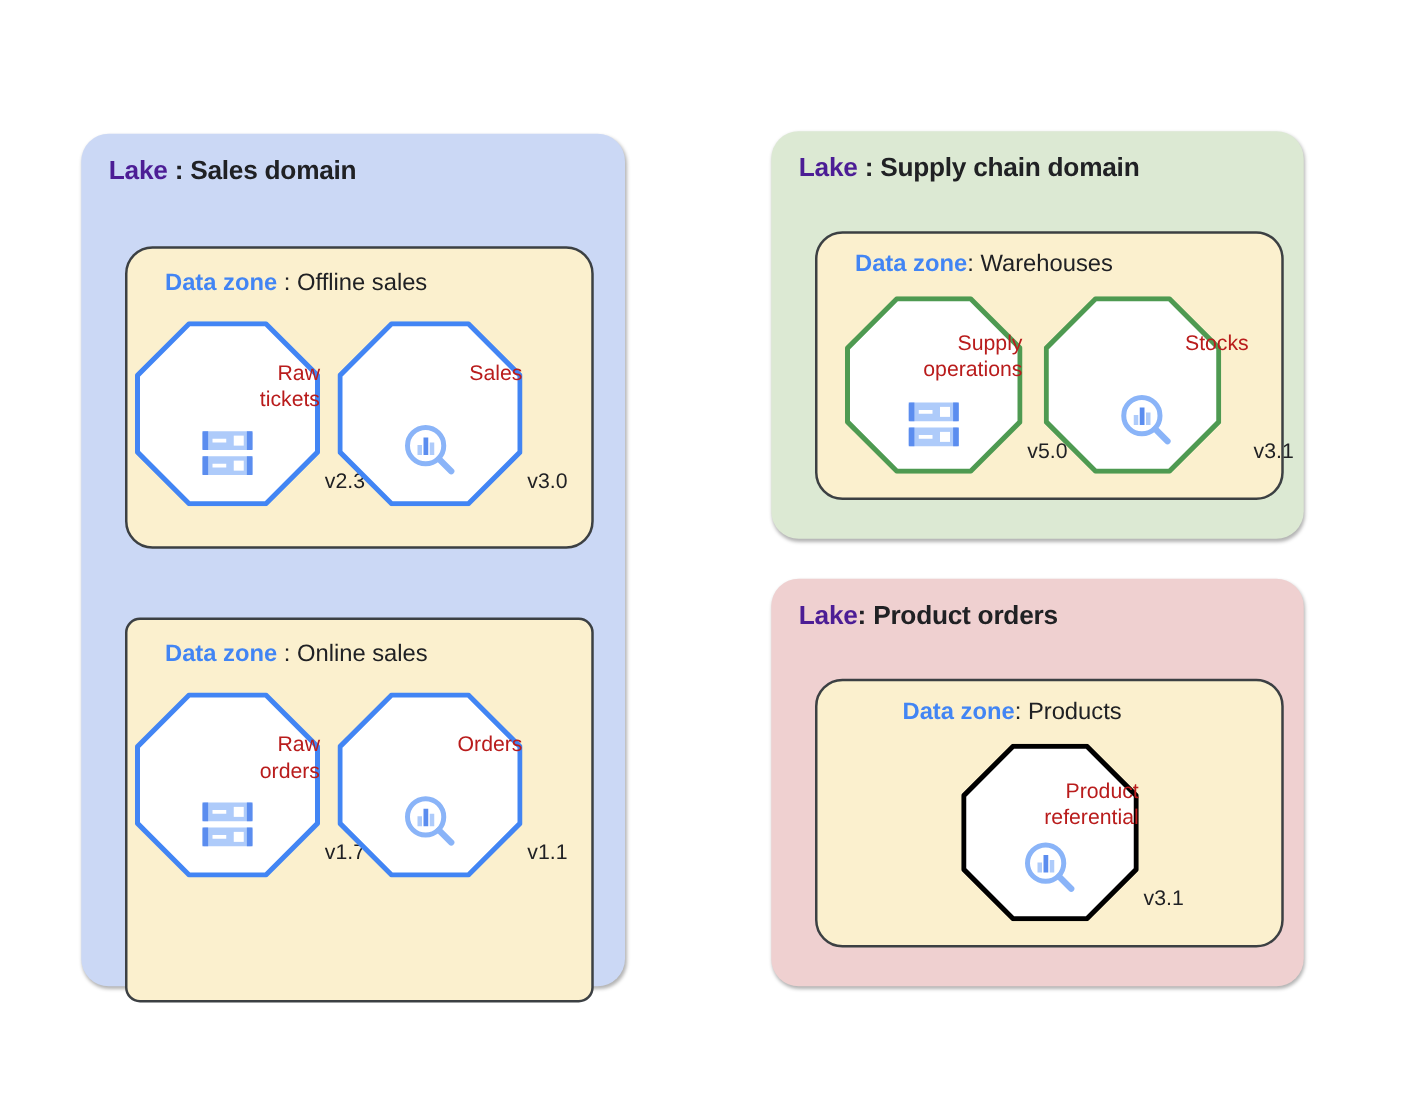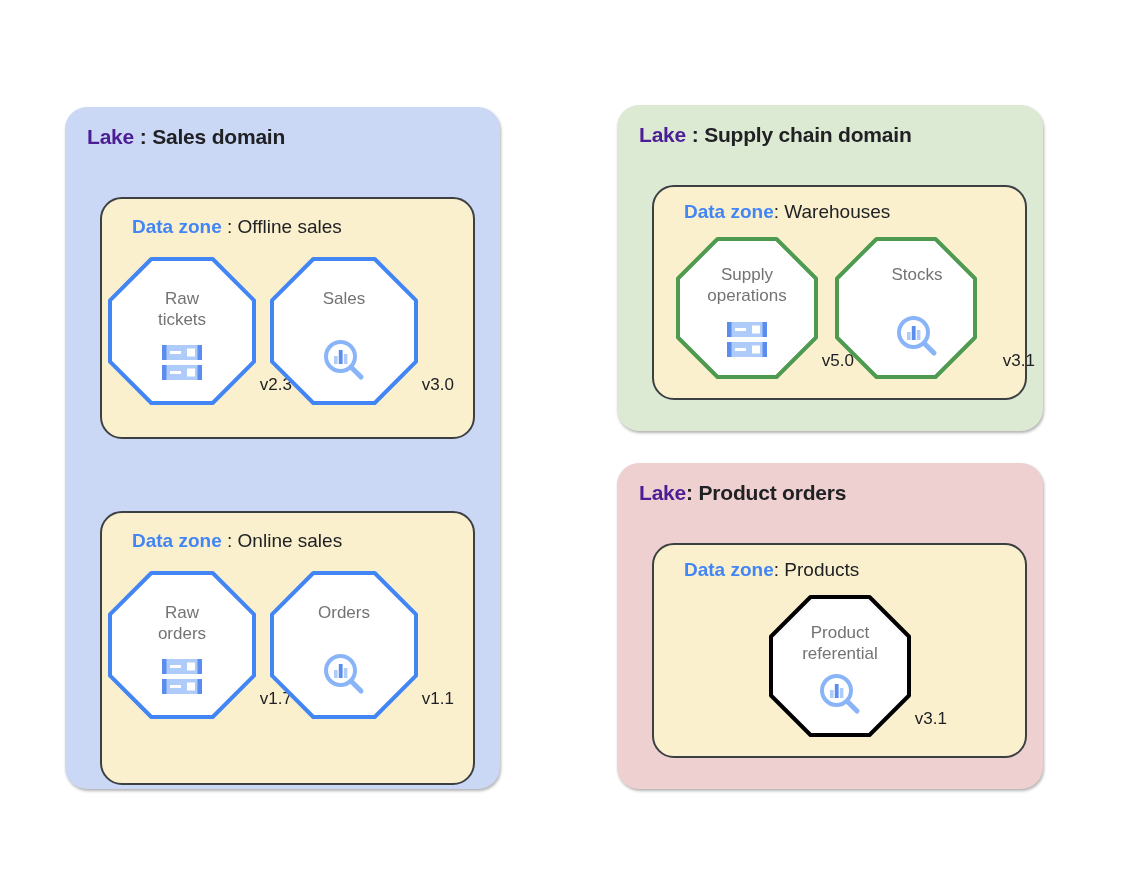--- a/index.html
+++ b/index.html
@@ -56,24 +56,24 @@
     position: absolute;
   }
   .asset svg.oct {
     position: absolute;
     left: 0; top: 0;
   }
   .asset .name {
     position: absolute;
     left: 0;
     width: 100%;
-    text-align: center;
+    text-align: right;
     font-size: 17px;
     line-height: 21px;
-    color: #737373;
+    color: #b91c1c;
     white-space: pre-line;
   }
   .asset .version {
     position: absolute;
     font-size: 17px;
     color: #202124;
     white-space: nowrap;
   }
   .asset .ico {
     position: absolute;
@@ -132,21 +132,21 @@
             <rect x="13" y="19" width="3.6" height="8" fill="#aecbfa"></rect>
             <rect x="17.8" y="13" width="3.8" height="14" fill="#5b8def"></rect>
             <rect x="22.8" y="17" width="3.6" height="10" fill="#aecbfa"></rect>
             <line x1="30.2" y1="30.2" x2="40" y2="40" stroke="#8ab4f8" stroke-width="5" stroke-linecap="round"></line>
           </svg>
         </div>
         <div class="version" style="right:-36px; bottom:10px;margin-left:32px;">v3.0</div>
       </div>
     </div>
 
-    <div class="zone" style="left:35px; top:404px; width:375px; height:274px;">
+    <div class="zone" style="left:35px; top:387px; width:375px; height:308px;border-radius:12px;">
       <div class="zone-title" style="top:17px;">
         <span class="kw">Data zone</span><span> : </span><span>Online sales</span>
       </div>
 
       <div class="asset" style="left:6px; top:58px; width:148px; height:148px;">
         <svg class="oct" width="148" height="148" viewBox="0 0 148 148">
           <polygon points="43.3,2 104.7,2 146,43.3 146,104.7 104.7,146 43.3,146 2,104.7 2,43.3" fill="#ffffff" stroke="#4285f4" stroke-width="4" stroke-linejoin="round"></polygon>
         </svg>
         <div class="name" style="top:31px;">Raw
 orders</div>
@@ -237,21 +237,21 @@
       </div>
     </div>
   </div>
 
   <div class="lake" style="left:617px; top:463px; width:426px; height:326px; background:#efd0d0;">
     <div class="lake-title" style="top:18px;">
       <span class="kw">Lake</span><span>: </span><span>Product orders</span>
     </div>
 
     <div class="zone" style="left:35px; top:80px; width:375px; height:215px;">
-      <div class="zone-title" style="top:14px;">
+      <div class="zone-title" style="top:14px;margin-left:38px;">
         <span class="kw">Data zone</span><span>: </span><span>Products</span>
       </div>
 
       <div class="asset" style="left:115px; top:50px; width:142px; height:142px;">
         <svg class="oct" width="142" height="142" viewBox="0 0 142 142">
           <polygon points="41.5,2 100.5,2 140,41.5 140,100.5 100.5,140 41.5,140 2,100.5 2,41.5" fill="#ffffff" stroke="#000000" stroke-width="4" stroke-linejoin="round"></polygon>
         </svg>
         <div class="name" style="top:27px;">Product
 referential</div>
         <div class="ico" style="top:76px;">

